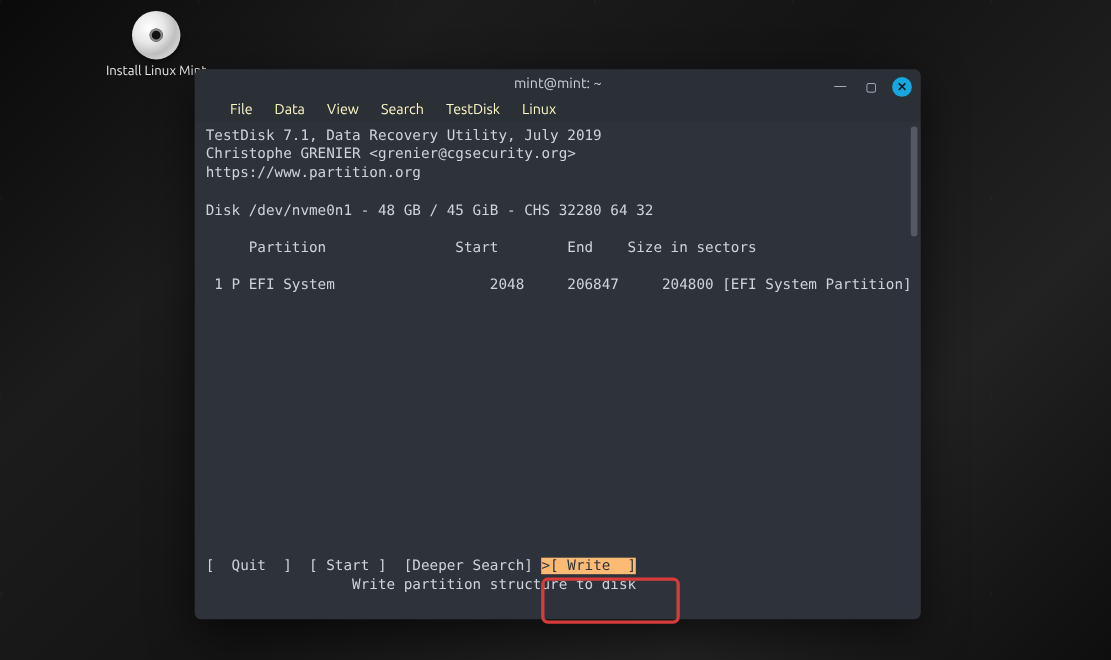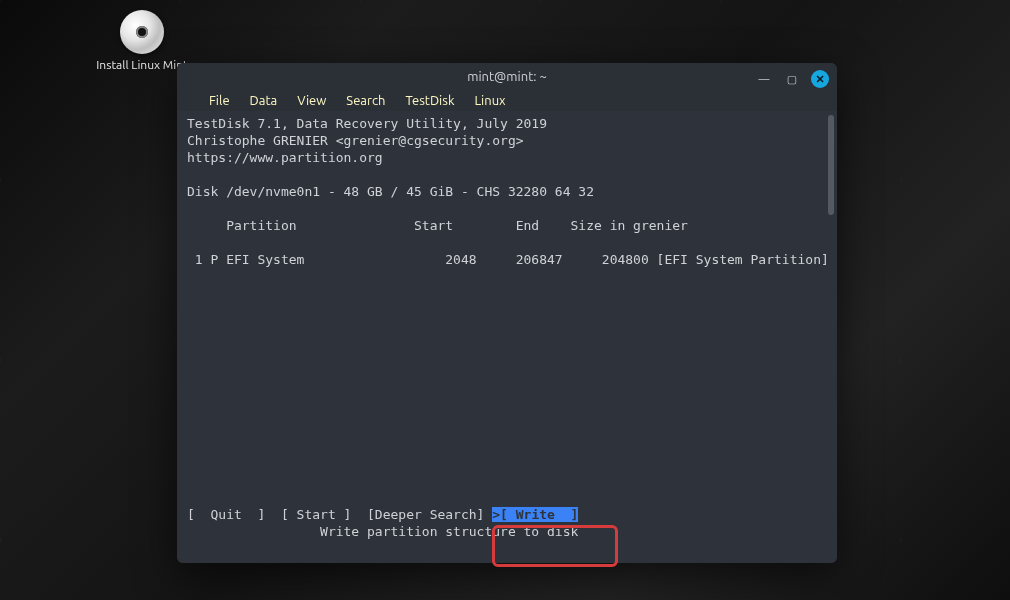--- a/index.html
+++ b/index.html
@@ -129,23 +129,22 @@
     position: absolute;
     top: 4px;
     right: 3px;
     width: 6px;
     height: 100px;
     background: #555a62;
     border-radius: 3px;
   }
 
   .sel {
-    background: #3b82f6;
+    background: #fdba74;
     color: #2e333b;
-    font-weight: bold;
   }
 
   .highlight-box {
     position: absolute;
     border: 3px solid #d63c3c;
     border-radius: 6px;
     pointer-events: none;
   }
 </style>
 </head>
@@ -177,21 +176,21 @@
     <span>TestDisk</span>
     <span>Linux</span>
   </div>
 
   <div class="term-area"><span>TestDisk 7.1, Data Recovery Utility, July 2019</span>
 <span>Christophe GRENIER &lt;grenier@cgsecurity.org&gt;</span>
 <span>https://www.partition.org</span>
 <span></span>
 <span>Disk /dev/nvme0n1 - 48 GB / 45 GiB - CHS 32280 64 32</span>
 <span></span>
-<span>     Partition               Start        End    Size in grenier</span>
+<span>     Partition               Start        End    Size in sectors</span>
 <span></span>
 <span> 1 P EFI System                  2048     206847     204800 [EFI System Partition] [NO NAME]</span>
 <span></span>
 <span></span>
 <span></span>
 <span></span>
 <span></span>
 <span></span>
 <span></span>
 <span></span>

